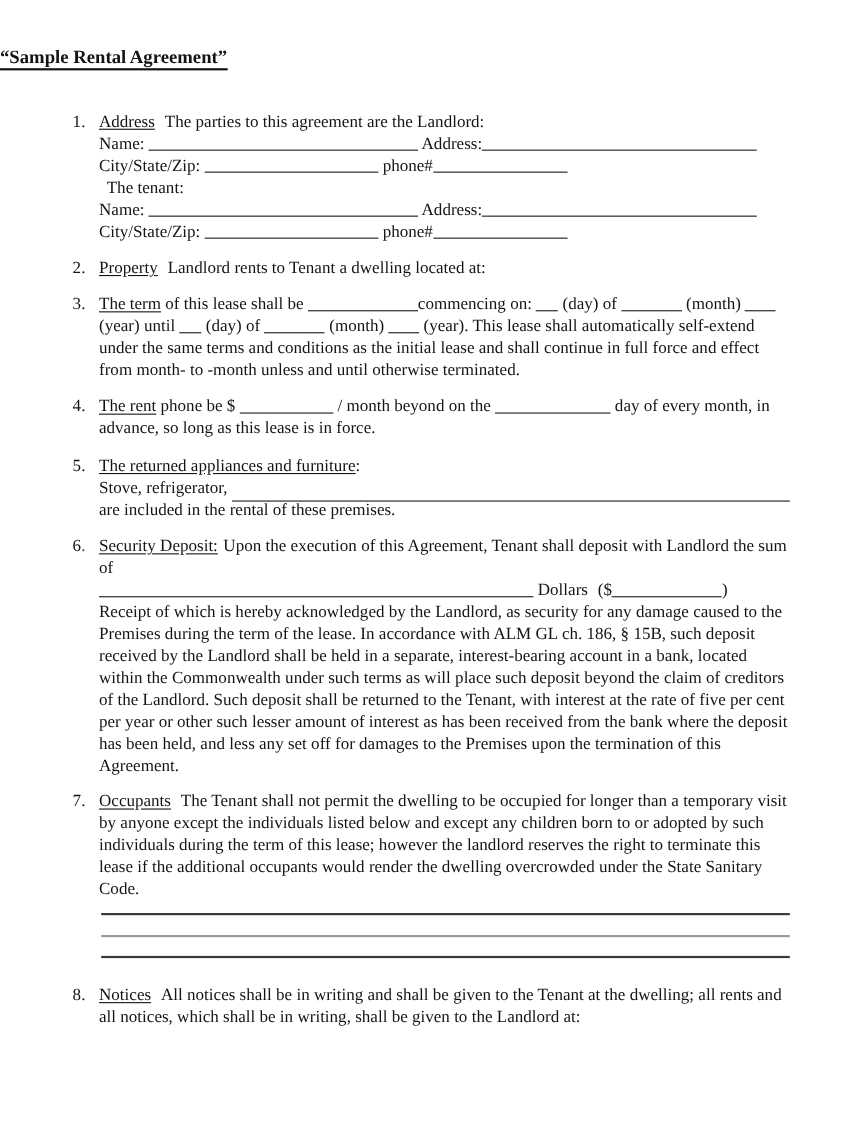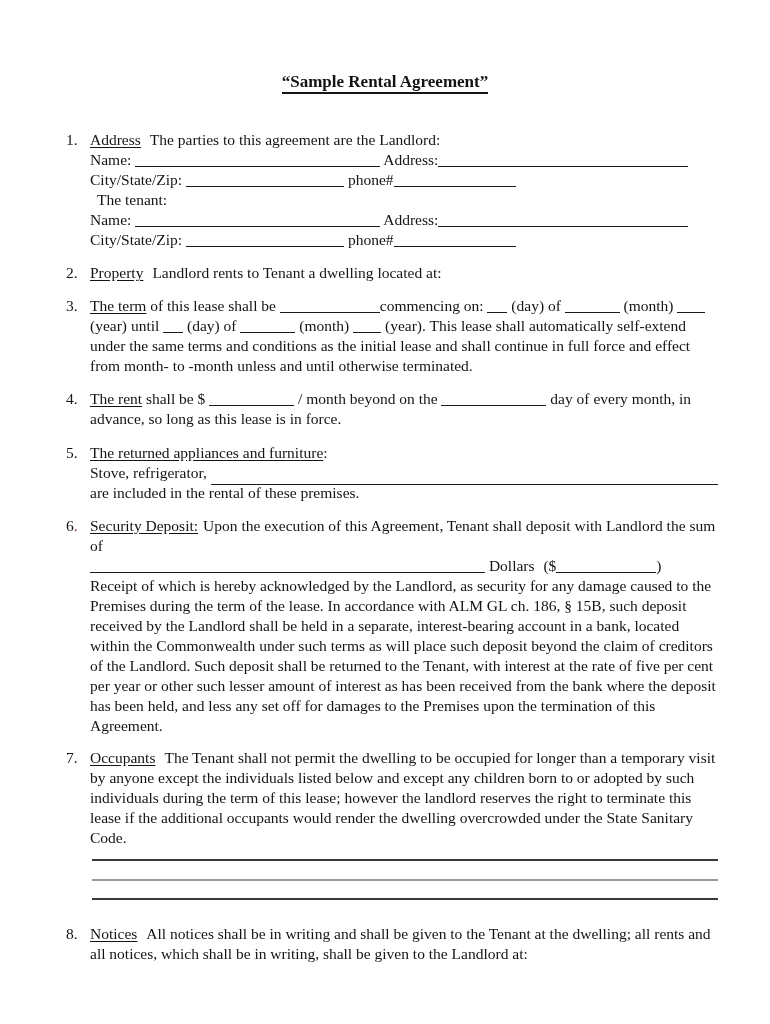--- a/index.html
+++ b/index.html
@@ -5,21 +5,21 @@
   html,body{margin:0;padding:0;background:#ffffff;}
   .page{
     position:relative;
     width:770px;height:1024px;
     background:#ffffff;
     color:#141414;
     font-family:"Liberation Serif","DejaVu Serif",serif;
     font-size:15.5px;line-height:20px;
     overflow:hidden;
   }
-  .title-wrap{margin-top:72px;text-align:center;}
+  .title-wrap{margin-top:42px;}
   .doc-title{
     font-weight:bold;font-size:17px;
     border-bottom:2px solid #141414;padding-bottom:1px;
   }
   .sec{position:relative;margin-left:90px;margin-right:52px;}
   .num{position:absolute;left:-24px;top:0;}
   .hd{text-decoration:underline;text-underline-offset:2px;}
   .gap{margin-left:9px;}
   .gap-sm{margin-left:5px;}
   .blank{
@@ -110,21 +110,21 @@
       <span>(day) of</span>
       <span class="blank b-month"></span>
       <span>(month)</span>
       <span class="blank b-year"></span>
       <span>(year). This lease shall automatically self-extend under the same terms and conditions as the initial lease and shall continue in full force and effect from month- to -month unless and until otherwise terminated.</span>
     </p>
   </div>
 
   <div class="sec mt">
     <p><span class="num">4.</span><span class="hd">The rent</span>
-      <span>shall be $</span>
+      <span>phone be $</span>
       <span class="blank b-rent"></span>
       <span>/ month beyond on the</span>
       <span class="blank b-rentday"></span>
       <span>day of every month, in advance, so long as this lease is in force.</span>
     </p>
   </div>
 
   <div class="sec mt14">
     <p><span class="num">5.</span><span class="hd">The returned appliances and furniture</span><span>:</span></p>
     <p class="flexline">

